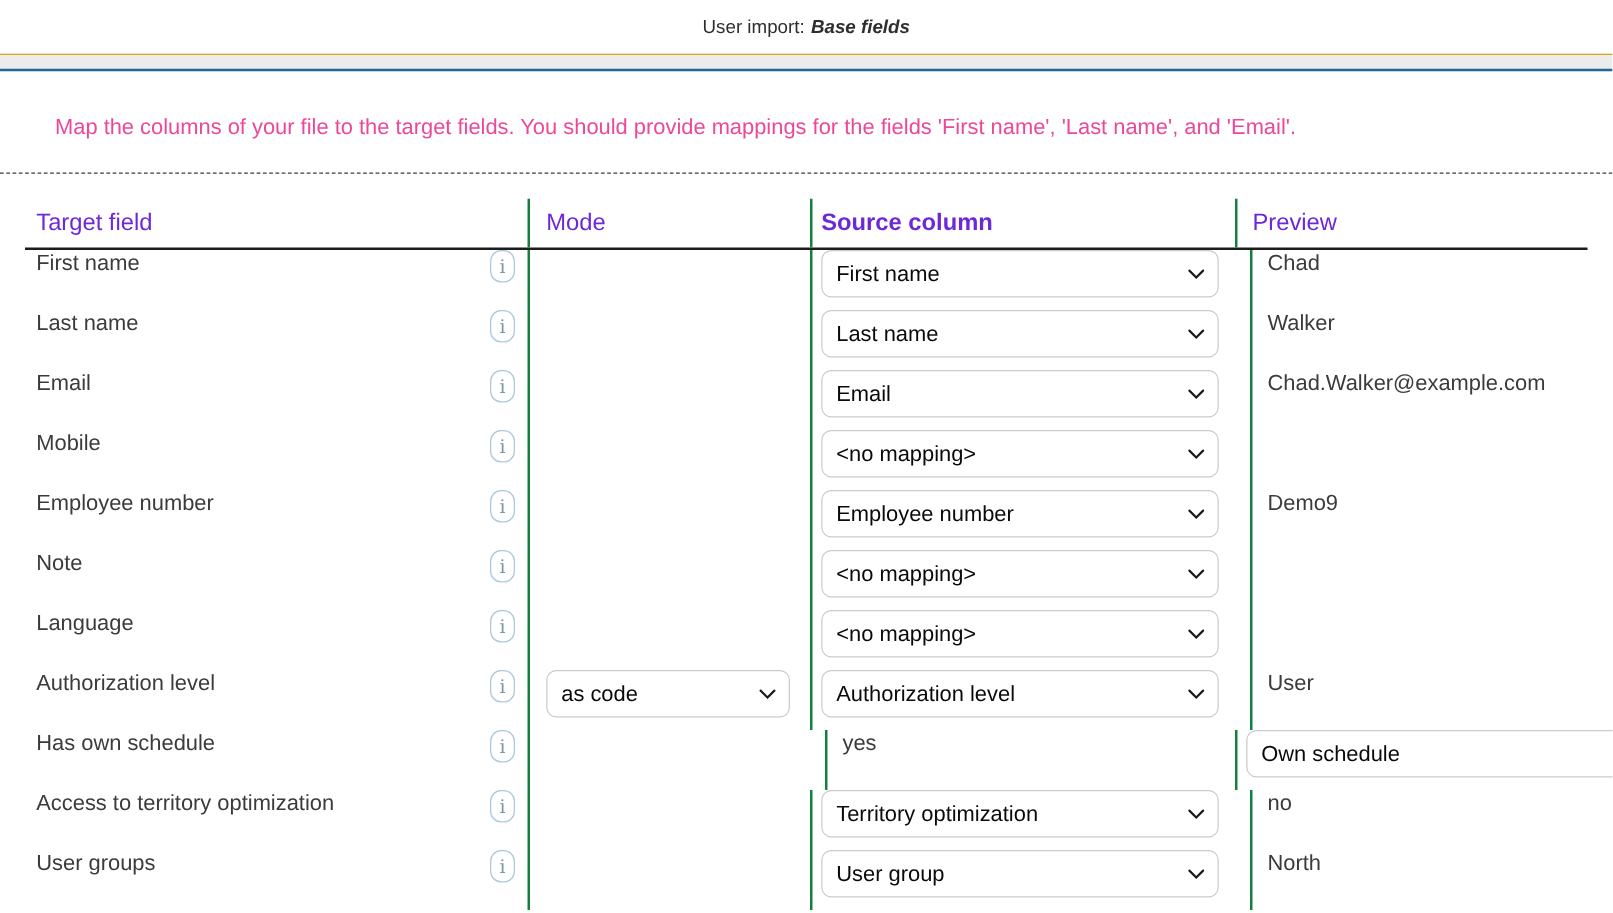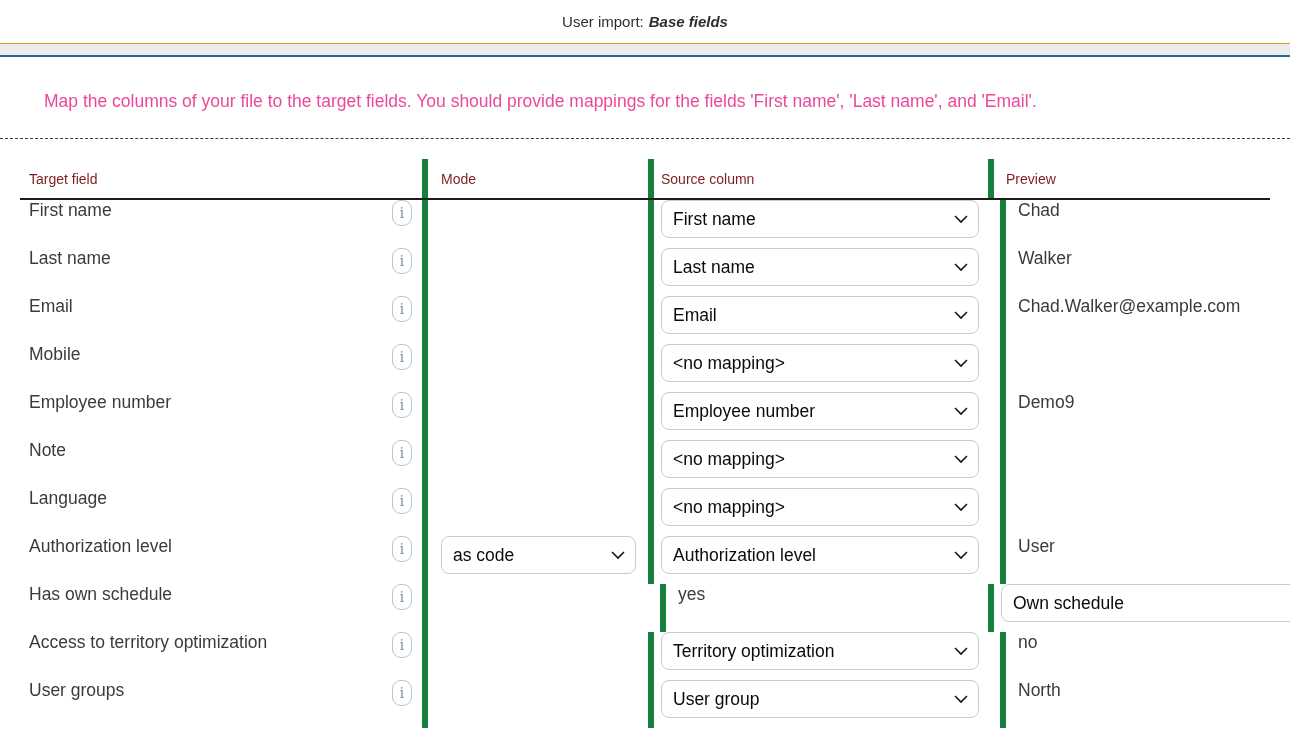--- a/index.html
+++ b/index.html
@@ -17,25 +17,25 @@
 
   
   .intro { height: 82px; display: flex; align-items: center;
            padding: 8px 20px 0 44px; font-size: 17.5px; color: #ec4899;
            border-bottom: 1px dashed #3d3d3d; }
 
   
   .table { margin: 20px 20px 0 20px; }
   .thead, .row { display: grid; grid-template-columns: 402px 226px 340px 1fr; }
   .thead { height: 41px; border-bottom: 2px solid #1c1c1c; }
-  .hcell { display: flex; align-items: center; font-size: 14px; color: #7f1d1d; }
-  .c2b, .c3b, .c4b { border-left: 6px solid #15803d; }
+  .hcell { display: flex; align-items: center; font-size: 19px; color: #6d28d9; }
+  .c2b, .c3b, .c4b { border-left: 2px solid #15803d; }
   .h1 { padding-left: 9px; }
   .h2 { padding-left: 13px; }
-  .h3 { padding-left: 7px; }
+  .h3 { padding-left: 7px; font-weight: bold; }
   .h4 { padding-left: 12px; }
 
   .row { height: 48px; }
   .cell { display: flex; align-items: flex-start; }
   .c1 { justify-content: space-between; padding-left: 9px; padding-right: 10px; }
   .c4 { padding-left: 12px; font-size: 17.5px; color: #3b3b3b; margin-left: 12px; }
   .label { font-size: 17.5px; color: #3b3b3b; }
 
   
   .info { width: 20px; height: 26px; flex: 0 0 20px;

